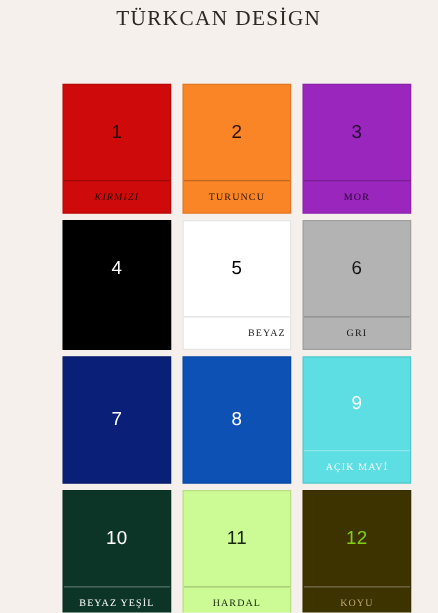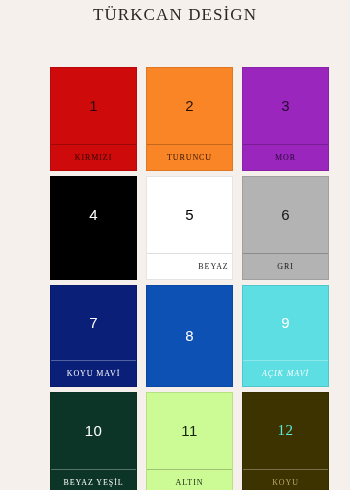--- a/index.html
+++ b/index.html
@@ -110,21 +110,21 @@
   <div class="title-bar">
     <span class="title-text" style="color: rgb(46, 39, 34);">TÜRKCAN DESİGN</span>
   </div>
 
   <div class="palette-grid" id="palette-grid">
       <div class="swatch" style="background: rgb(206, 10, 10);">
         <div class="swatch-top">
           <span class="swatch-number" style="color: rgb(43, 6, 6);">1</span>
         </div>
         <div class="swatch-bottom">
-          <span class="swatch-label" style="color: rgb(43, 6, 6);">KIRMIZI</span>
+          <span class="swatch-label" style="color: rgb(43, 6, 6); font-style: italic;">KIRMIZI</span>
         </div>
       </div>
       <div class="swatch" style="background: rgb(250, 133, 39);">
         <div class="swatch-top">
           <span class="swatch-number" style="color: rgb(43, 18, 0);">2</span>
         </div>
         <div class="swatch-bottom">
           <span class="swatch-label" style="color: rgb(43, 18, 0);">TURUNCU</span>
         </div>
       </div>
@@ -157,56 +157,53 @@
           <span class="swatch-number" style="color: rgb(22, 22, 22);">6</span>
         </div>
         <div class="swatch-bottom">
           <span class="swatch-label" style="color: rgb(22, 22, 22);">GRI</span>
         </div>
       </div>
       <div class="swatch light-divider" style="background: rgb(10, 31, 120);">
         <div class="swatch-top">
           <span class="swatch-number" style="color: rgb(255, 255, 255);">7</span>
         </div>
-        <div class="swatch-bottom">
-          <span class="swatch-label" style="color: rgb(255, 255, 255);">KOYU MAVİ</span>
-        </div>
       </div>
       <div class="swatch light-divider" style="background: rgb(13, 81, 181);">
         <div class="swatch-top">
           <span class="swatch-number" style="color: rgb(255, 255, 255);">8</span>
         </div>
       </div>
       <div class="swatch light-divider" style="background: rgb(92, 222, 227);">
         <div class="swatch-top">
           <span class="swatch-number" style="color: rgb(255, 255, 255);">9</span>
         </div>
         <div class="swatch-bottom">
-          <span class="swatch-label" style="color: rgb(255, 255, 255); font-style: italic;">AÇIK MAVİ</span>
+          <span class="swatch-label" style="color: rgb(255, 255, 255);">AÇIK MAVİ</span>
         </div>
       </div>
       <div class="swatch light-divider" style="background: rgb(12, 53, 40);">
         <div class="swatch-top">
           <span class="swatch-number" style="color: rgb(255, 255, 255);">10</span>
         </div>
         <div class="swatch-bottom">
           <span class="swatch-label" style="color: rgb(255, 255, 255);">BEYAZ YEŞİL</span>
         </div>
       </div>
       <div class="swatch" style="background: rgb(204, 250, 148);">
         <div class="swatch-top">
           <span class="swatch-number" style="color: rgb(22, 38, 11);">11</span>
         </div>
         <div class="swatch-bottom">
-          <span class="swatch-label" style="color: rgb(22, 38, 11);">ALTIN</span>
+          <span class="swatch-label" style="color: rgb(22, 38, 11);">HARDAL</span>
         </div>
       </div>
       <div class="swatch light-divider" style="background: rgb(61, 51, 0);">
         <div class="swatch-top">
-          <span class="swatch-number" style="color: #5eead4; font-family: Liberation Serif, serif;">12</span>
+          <span class="swatch-number" style="color: #84cc16;">12</span>
         </div>
         <div class="swatch-bottom">
           <span class="swatch-label" style="color: rgb(188, 168, 106);">KOYU</span>
         </div>
       </div>
     </div>
 
 </div>
 
 </body></html>

